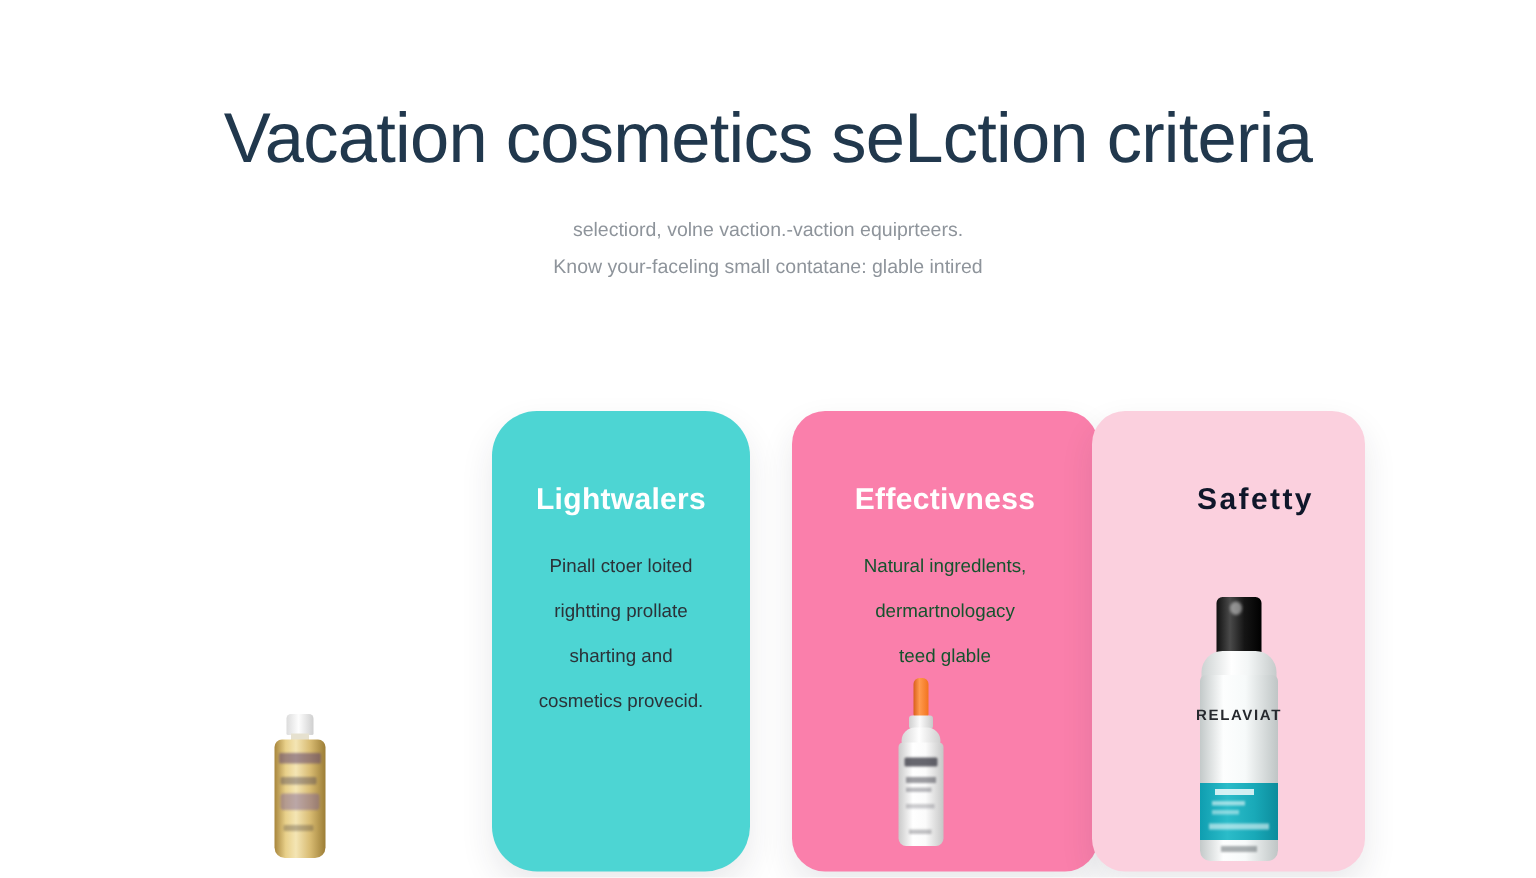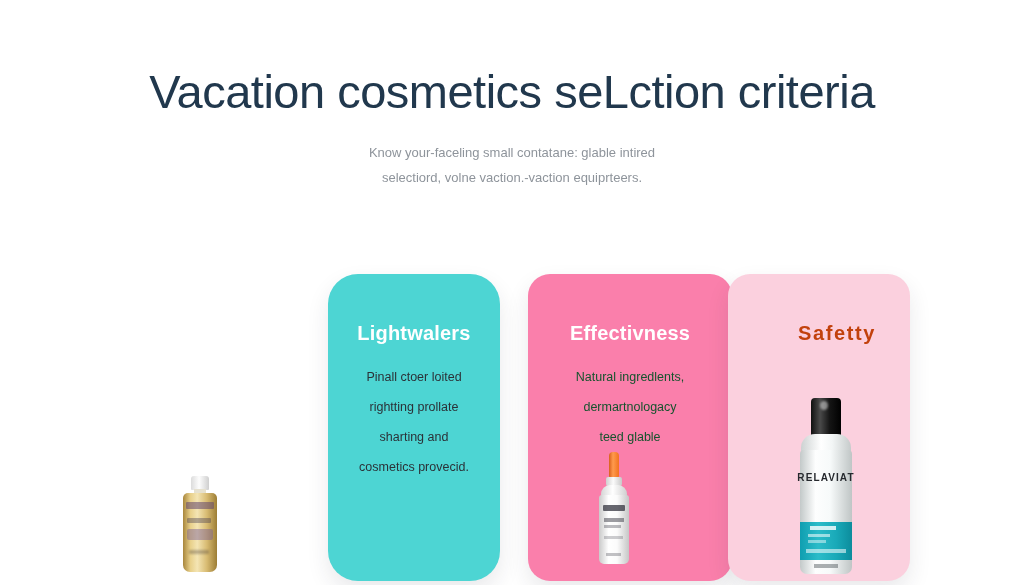--- a/index.html
+++ b/index.html
@@ -63,21 +63,21 @@
     position:absolute;
     left:0; top:48px;
     width:100%;
     text-align:center;
     font-size:20px;
     font-weight:700;
     letter-spacing:0.2px;
   }
   #card-0 .card-title,
   #card-1 .card-title { color:#ffffff; }
-  #card-2 .card-title { color:#c2410c; letter-spacing:1.6px;padding-left:36px; }
+  #card-2 .card-title { color:#0f172a; letter-spacing:1.6px;padding-left:36px; }
 
   .card-body {
     position:absolute;
     left:0; top:88px;
     width:100%;
     text-align:center;
     font-size:12.5px;
     line-height:30px;
     color:#2b3238;
     filter:blur(0.3px);
@@ -217,22 +217,22 @@
   }
 </style>
 </head>
 <body>
 
 <div id="stage">
 
   <h1 id="page-title">Vacation cosmetics seLction criteria</h1>
 
   <div id="page-subtitle">
+    <span class="sub-line">selectiord, volne vaction.-vaction equiprteers.</span>
     <span class="sub-line">Know your-faceling small contatane: glable intired</span>
-    <span class="sub-line">selectiord, volne vaction.-vaction equiprteers.</span>
   </div>
 
   <div class="bottle" id="bottle-amber">
     <div class="cap"></div>
     <div class="neck"></div>
     <div class="body"></div>
     <div class="label-brand"></div>
     <div class="label-sub"></div>
     <div class="label-band"></div>
     <div class="label-foot"></div>

